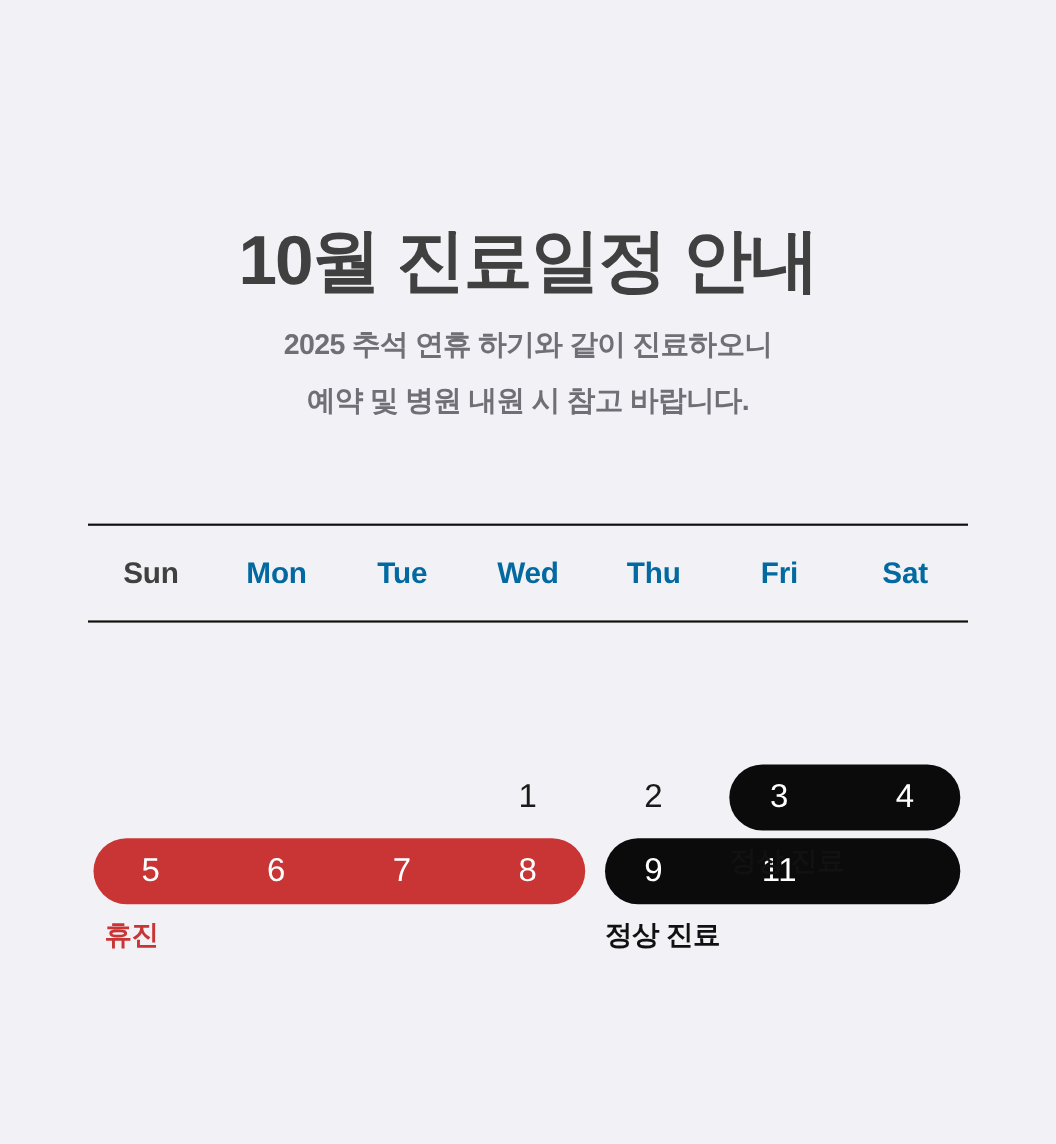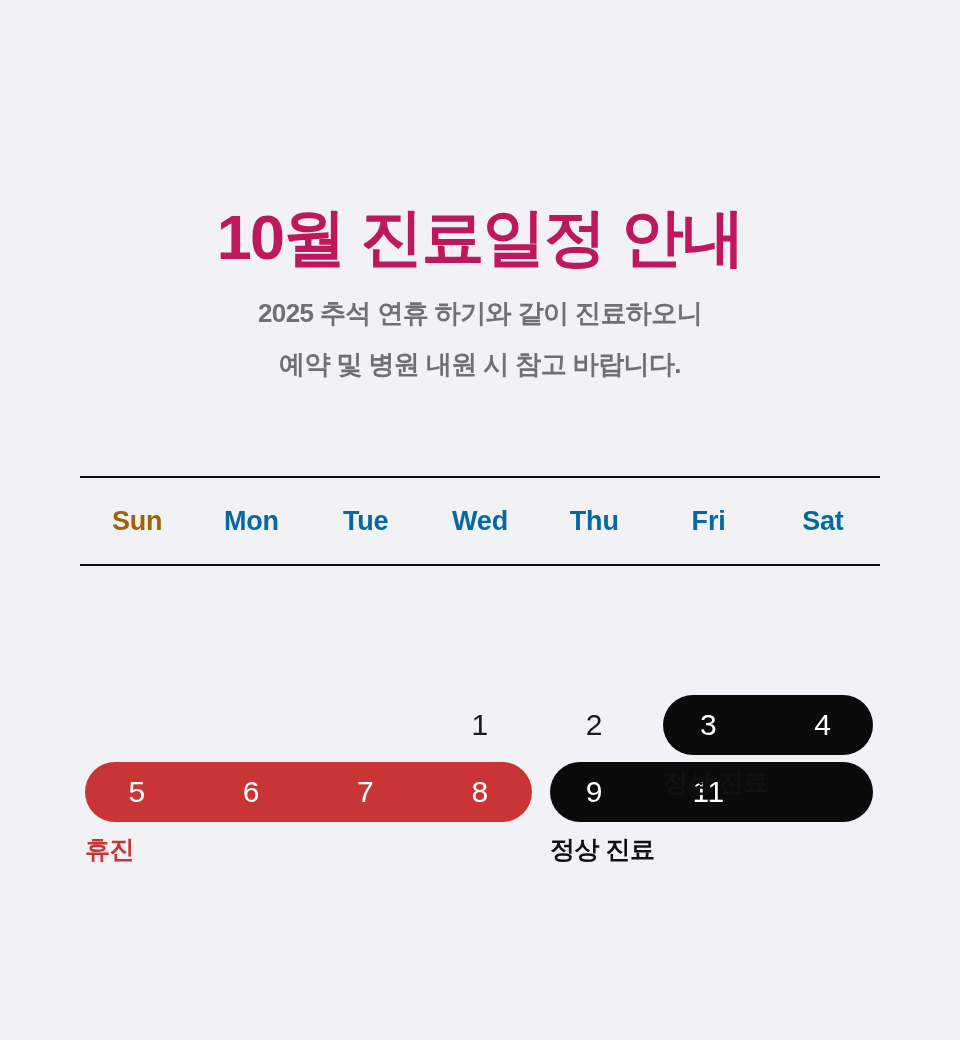--- a/index.html
+++ b/index.html
@@ -42,21 +42,21 @@
 
   .headline {
     position: absolute;
     top: 160px;
     left: 0;
     width: 960px;
     text-align: center;
     font-size: 63px;
     font-weight: 700;
     letter-spacing: -1.8px;
-    color: #be185d;
+    color: #404040;
     line-height: 1.12;
     white-space: nowrap;
   }
 
   .subtitle {
     position: absolute;
     top: 288px;
     left: 0;
     width: 960px;
     text-align: center;
@@ -93,21 +93,21 @@
     height: 86px;
     align-items: center;
   }
   .weekday {
     text-align: center;
     font-size: 27px;
     font-weight: 600;
     letter-spacing: -0.2px;
     color: #0369a1;
   }
-  .weekday.sunday { color: #a16207; }
+  .weekday.sunday { color: #404040; }
 
   
   .week {
     position: relative;
     height: 157px;
   }
   .week.week-1 { margin-top: 0; }
 
   .day-grid {
     position: absolute;
@@ -164,21 +164,21 @@
     z-index: 3;
     white-space: nowrap;
   }
   .pill-label.black-label { color: #111111; }
   .pill-label.red-label   { color: #c93434; }
 
   .week.week-1 .pill-label { top: 200px; }
   .week.week-2 .pill-label { top: 110px; }
 
   .label-w1-normal { left: 583px; width: 210px; }
-  .label-w2-closed { left: 5px;   width: 447px; font-family: Liberation Serif, serif; }
+  .label-w2-closed { left: 15px;   width: 447px; font-family: Liberation Serif, serif; }
   .label-w2-normal { left: 470px; width: 323px; }
 </style>
 </head>
 <body>
 
 <div class="page">
 
 
   <h1 class="headline">10월 진료일정 안내</h1>
 

